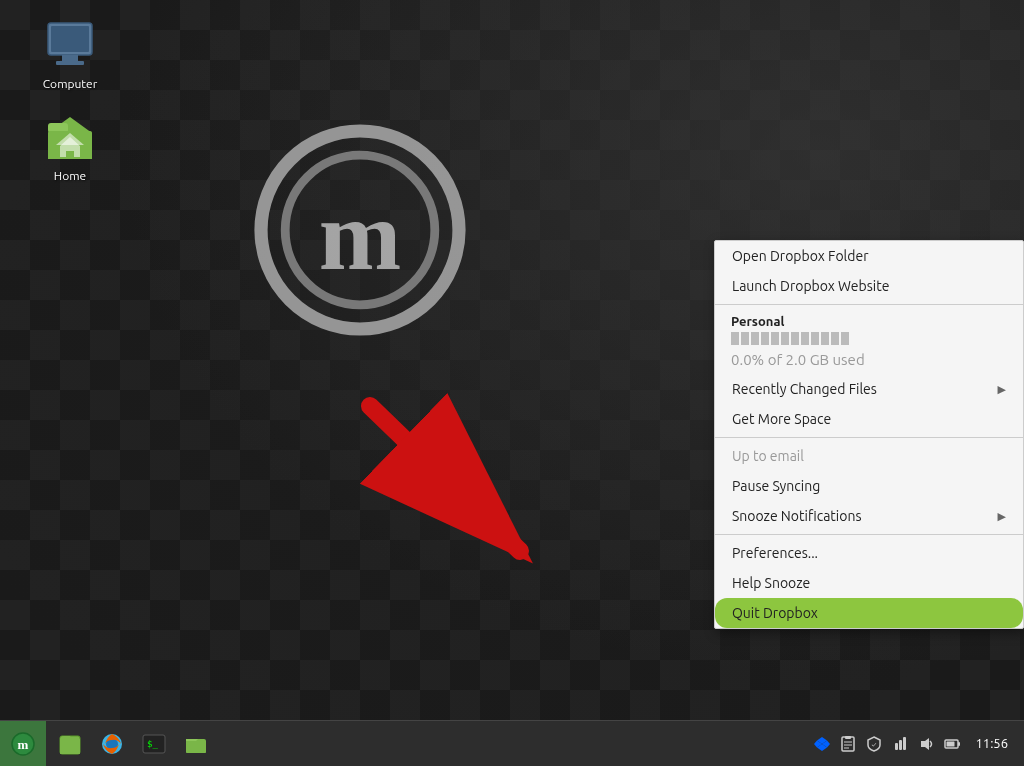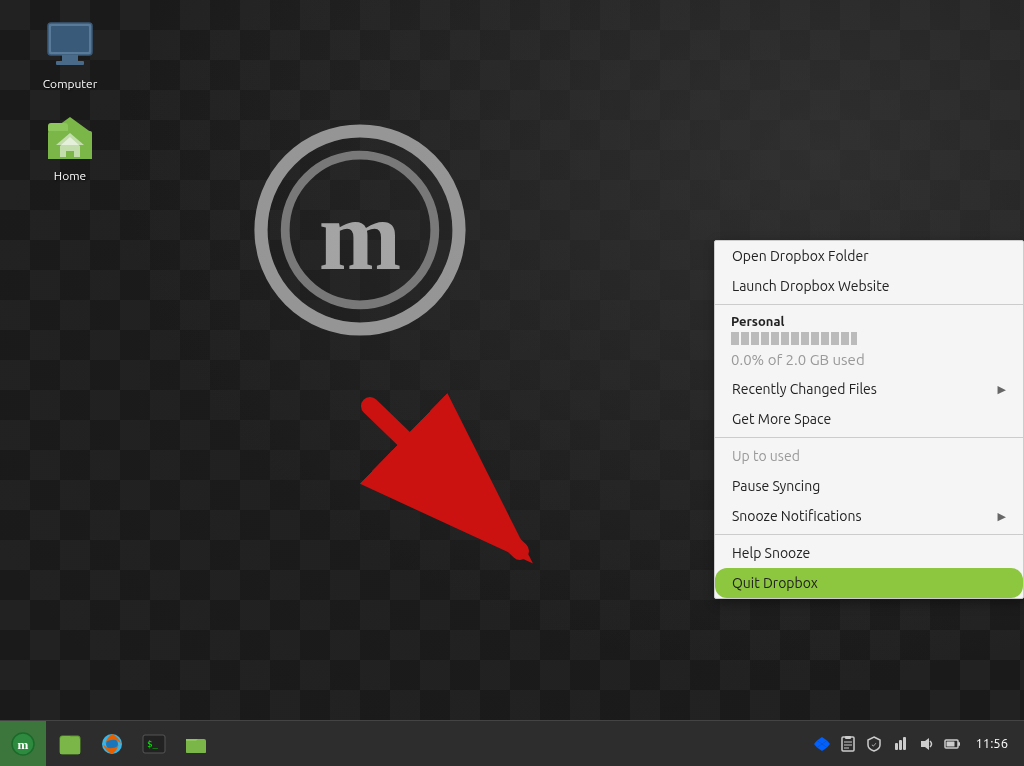--- a/index.html
+++ b/index.html
@@ -299,42 +299,45 @@
   <div id="context-menu">
     <div class="menu-item">
       <span>Open Dropbox Folder</span>
     </div>
     <div class="menu-item">
       <span>Launch Dropbox Website</span>
     </div>
     <div class="menu-separator"></div>
     <div class="menu-section-label">Personal</div>
     <div class="menu-email">
-      <span style="letter-spacing:1px;background: repeating-linear-gradient(90deg,#bbb 0,#bbb 8px,transparent 8px,transparent 10px);color:transparent;user-select:none;padding-left:6px;">blurred@email.com</span>
+      <span style="letter-spacing:1px;background: repeating-linear-gradient(90deg,#bbb 0,#bbb 8px,transparent 8px,transparent 10px);color:transparent;user-select:none;">blurred@email.com</span>
     </div>
     <div class="menu-storage">0.0% of 2.0 GB used</div>
     <div class="menu-item">
       <span>Recently Changed Files</span>
       <span class="chevron">▶</span>
     </div>
     <div class="menu-item">
       <span>Get More Space</span>
     </div>
     <div class="menu-separator"></div>
     <div class="menu-item disabled">
-      <span>Up to used</span>
+      <span>Up to email</span>
     </div>
     <div class="menu-item">
       <span>Pause Syncing</span>
     </div>
     <div class="menu-item">
       <span>Snooze Notifications</span>
       <span class="chevron">▶</span>
     </div>
     <div class="menu-separator"></div>
+    <div class="menu-item">
+      <span>Preferences...</span>
+    </div>
     <div class="menu-item">
       <span>Help Snooze</span>
     </div>
     <div class="menu-item active-highlight">
       <span>Quit Dropbox</span>
     </div>
   </div>
 
   <div id="taskbar">
 

